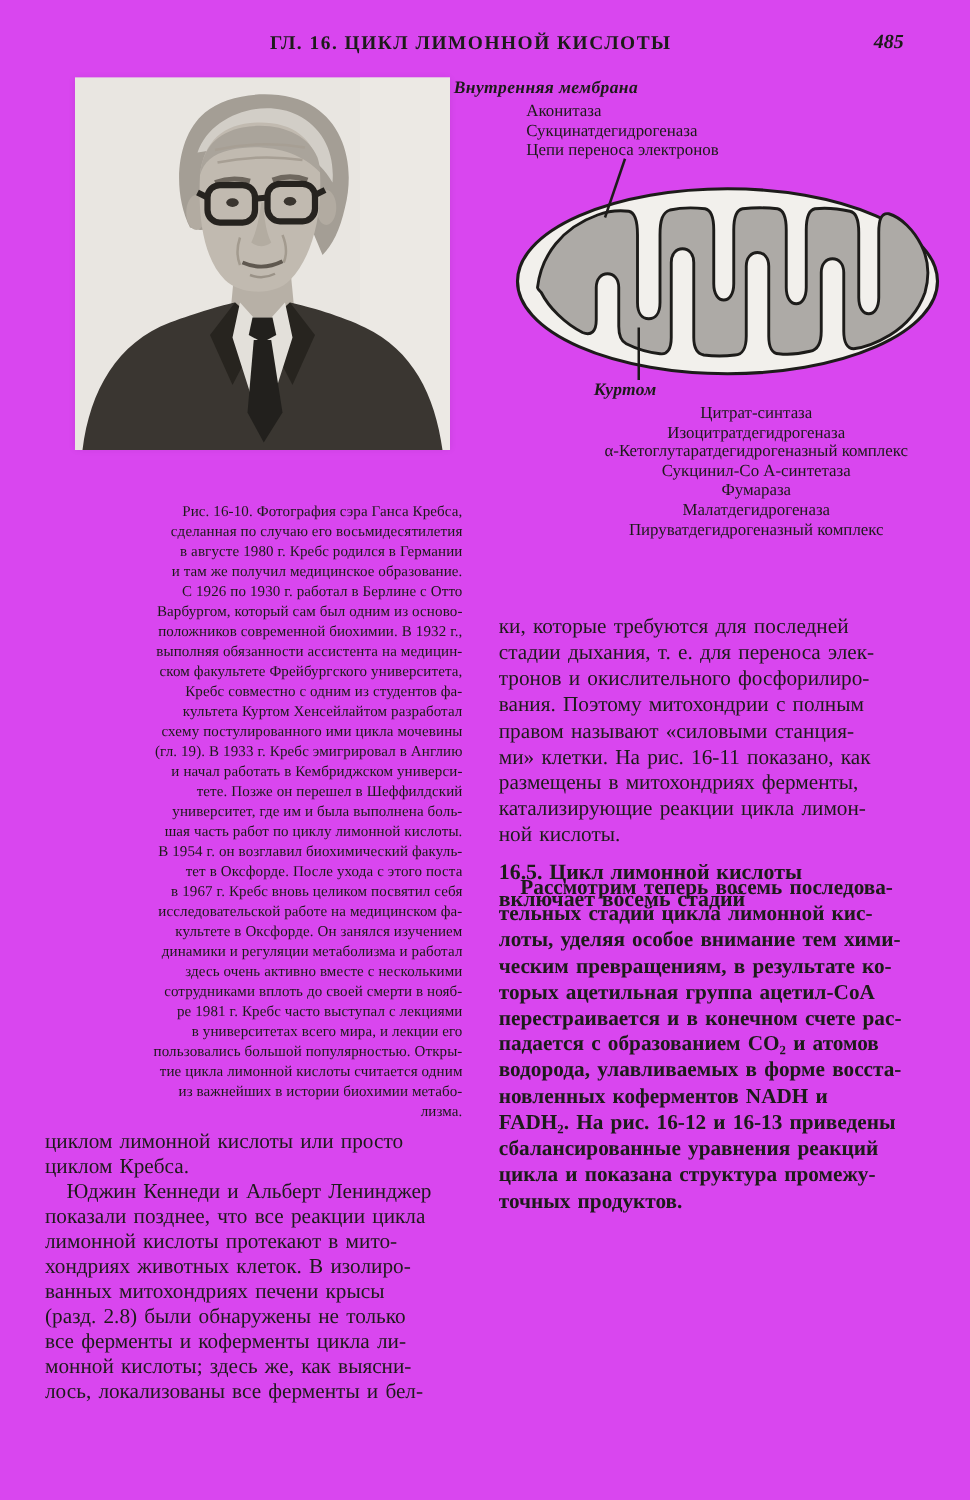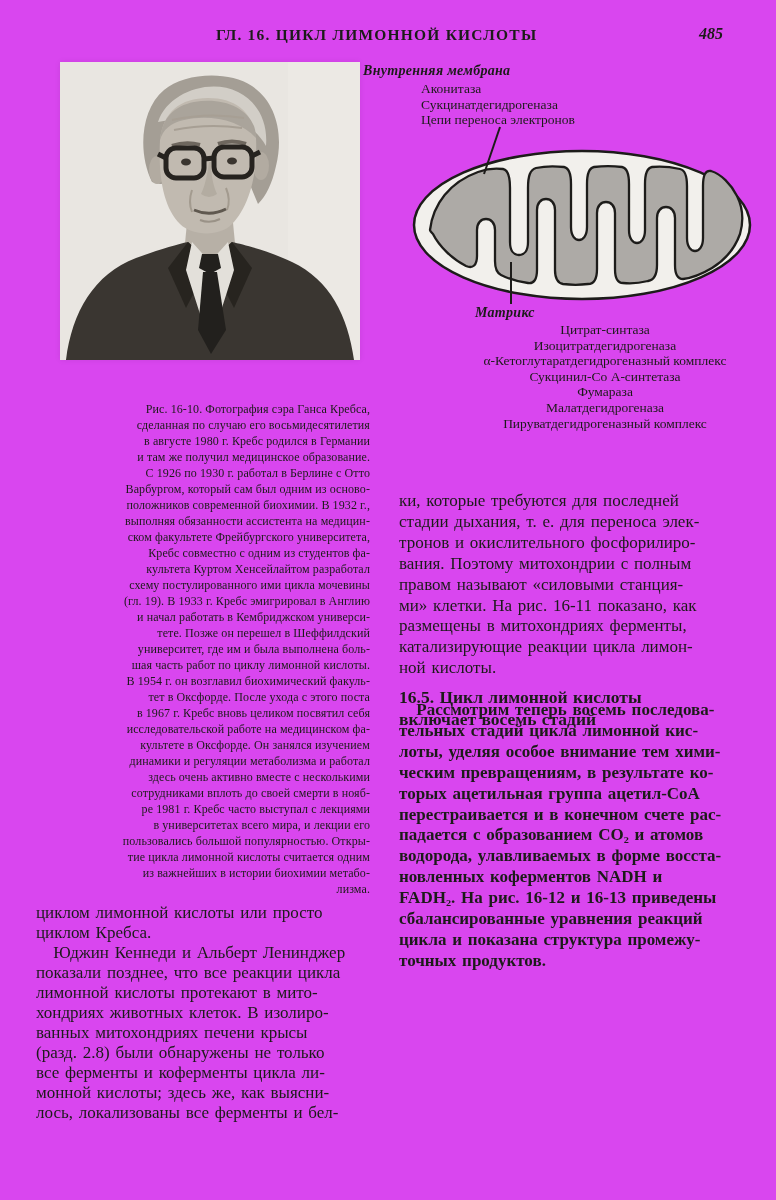--- a/index.html
+++ b/index.html
@@ -166,21 +166,21 @@
              L 91 106 C 91 99 87 95 82 95 C 77 95 73 99 73 106 L 73 132
              C 73 141 69 145 62 142
              C 48 135 35 122 29 110
              C 27 108 26 107 26 106 Z" fill="#adaaa6"></path>
 
     <line x1="96" y1="3" x2="80" y2="50" stroke="#1d1c1a" stroke-width="2"></line>
 
     <line x1="107" y1="138" x2="107" y2="180" stroke="#1d1c1a" stroke-width="2"></line>
   </svg>
 
-  <div class="abs dia-label" style="left:475px;top:305px;">Матрикс</div>
+  <div class="abs dia-label" style="left:475px;top:305px;">Куртом</div>
   <div class="abs dia-list prelines" style="left:450px;top:322px;width:310px;text-align:center;">Цитрат-синтаза
 Изоцитратдегидрогеназа
 α-Кетоглутаратдегидрогеназный комплекс
 Сукцинил-Со А-синтетаза
 Фумараза
 Малатдегидрогеназа
 Пируватдегидрогеназный комплекс</div>
 
 
   <div class="abs body-text prelines" style="left:399px;top:491px;width:348px;">ки, которые требуются для последней

